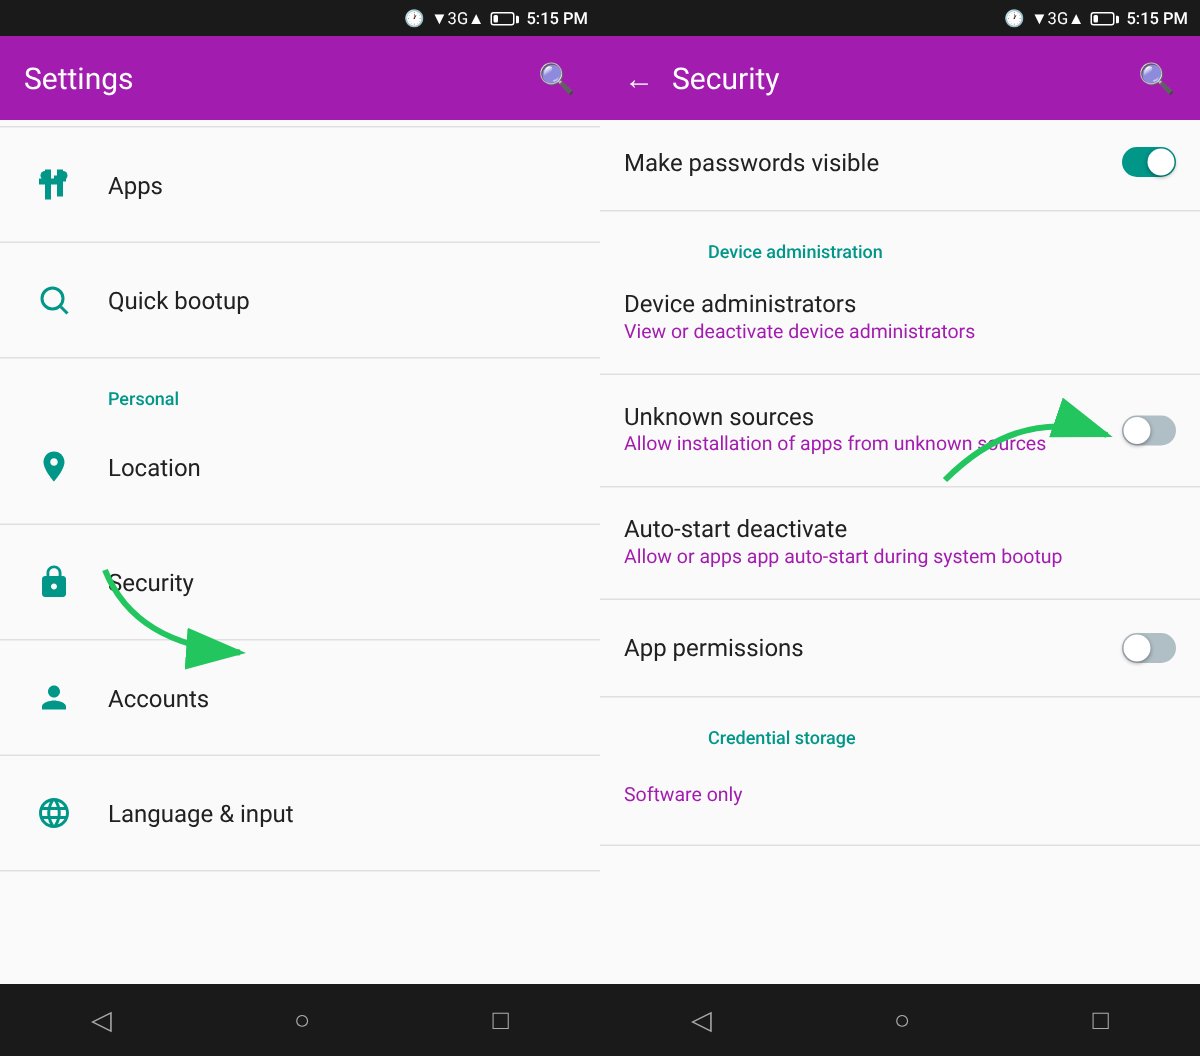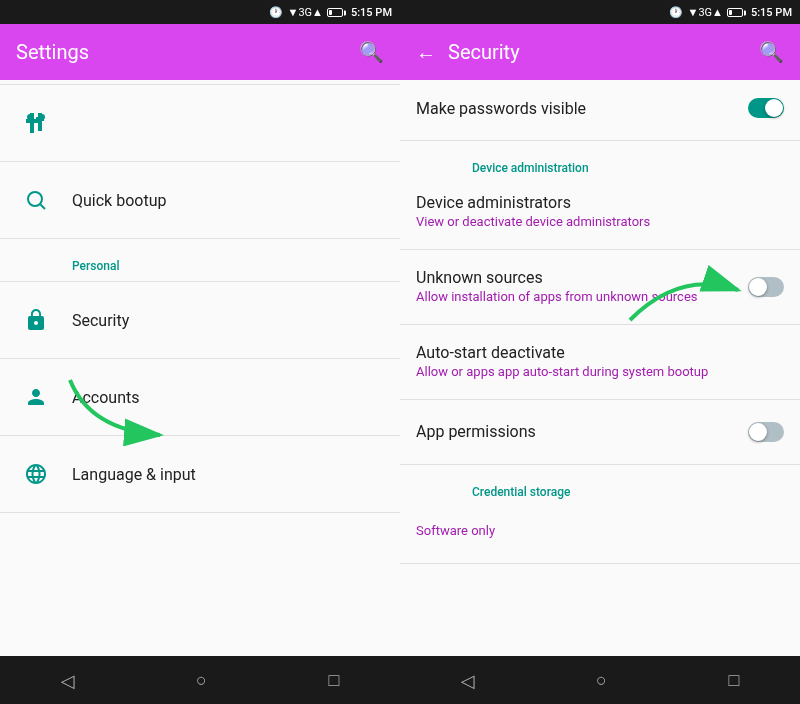--- a/index.html
+++ b/index.html
@@ -32,21 +32,21 @@
       width: 400px;
       height: 704px;
       display: flex;
       flex-direction: column;
       background: #fafafa;
     }
 
     
     .header {
       height: 56px;
-      background: #d946ef;
+      background: #a21caf;
       display: flex;
       align-items: center;
       padding: 0 16px;
       flex-shrink: 0;
     }
     .header-title {
       flex: 1;
       color: #fff;
       font-size: 20px;
       font-weight: 400;
@@ -236,40 +236,53 @@
       <div class="divider"></div>
 
       <div class="list-item">
         <div class="item-icon">
           <svg viewBox="0 0 24 24">
               <path d="M6 2v6H2v4h4v10h4V12h4V8h-4V2H6zm8 0v4h-2v4h2v10h4V10h2V6h-2V2h-4z" fill="#009688"></path>
               <circle cx="6" cy="6" r="3" fill="#009688"></circle>
               <circle cx="18" cy="6" r="3" fill="#009688"></circle>
             </svg>
         </div>
+        <div class="item-text">
+          <div class="item-title">Apps</div>
+        </div>
       </div>
 
       <div class="divider"></div>
 
       <div class="list-item">
         <div class="item-icon">
           <svg viewBox="0 0 24 24">
               <circle cx="11" cy="11" r="7" stroke="#009688" stroke-width="2" fill="none"></circle>
               <line x1="16.5" y1="16.5" x2="21" y2="21" stroke="#009688" stroke-width="2"></line>
             </svg>
         </div>
         <div class="item-text">
           <div class="item-title">Quick bootup</div>
         </div>
       </div>
 
       <div class="divider"></div>
 
       <div class="section-header">Personal</div>
 
+      <div class="list-item">
+        <div class="item-icon">
+          <svg viewBox="0 0 24 24">
+              <path d="M12 2C8.13 2 5 5.13 5 9c0 5.25 7 13 7 13s7-7.75 7-13c0-3.87-3.13-7-7-7zm0 9.5c-1.38 0-2.5-1.12-2.5-2.5s1.12-2.5 2.5-2.5 2.5 1.12 2.5 2.5-1.12 2.5-2.5 2.5z" fill="#009688"></path>
+            </svg>
+        </div>
+        <div class="item-text">
+          <div class="item-title">Location</div>
+        </div>
+      </div>
 
       <div class="divider"></div>
 
       <div class="list-item">
         <div class="item-icon">
           <svg viewBox="0 0 24 24">
               <path d="M18 8h-1V6c0-2.76-2.24-5-5-5S7 3.24 7 6v2H6c-1.1 0-2 .9-2 2v10c0 1.1.9 2 2 2h12c1.1 0 2-.9 2-2V10c0-1.1-.9-2-2-2zm-6 9c-1.1 0-2-.9-2-2s.9-2 2-2 2 .9 2 2-.9 2-2 2zm3.1-9H8.9V6c0-1.71 1.39-3.1 3.1-3.1 1.71 0 3.1 1.39 3.1 3.1v2z" fill="#009688"></path>
             </svg>
         </div>
         <div class="item-text">

